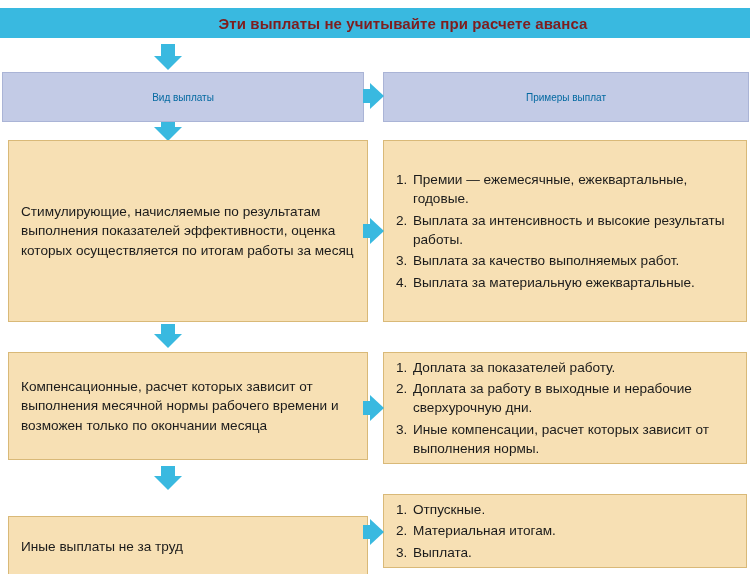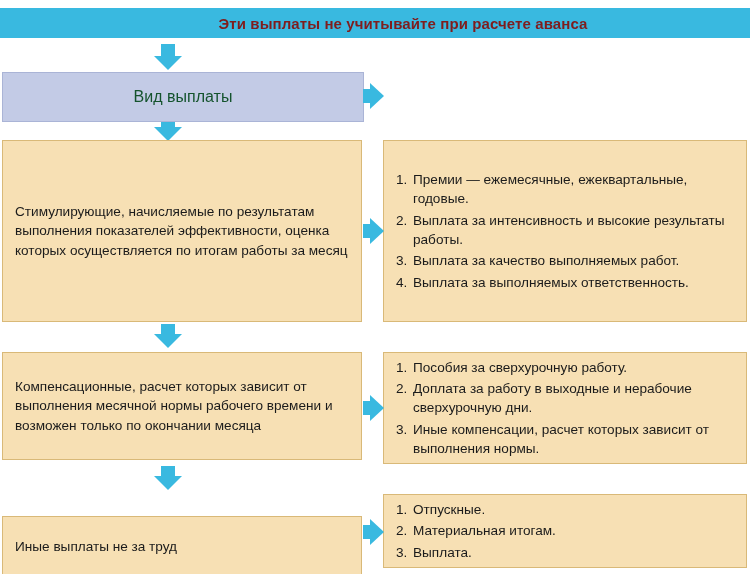--- a/index.html
+++ b/index.html
@@ -38,22 +38,22 @@
   }
 
   
   .header-box {
     position: absolute;
     background: #c3cbe6;
     border: 1px solid #aab4d6;
     display: flex;
     align-items: center;
     justify-content: center;
-    font-size: 16px;
-    color: #14532d;
+    font-size: 10px;
+    color: #0369a1;
   }
   .header-left {
     left: 2px;
     top: 72px;
     width: 360px;
     height: 48px;
   }
   .header-right {
     left: 383px;
     top: 72px;
@@ -65,21 +65,21 @@
   .box {
     position: absolute;
     background: #f7e0b4;
     border: 1px solid #d9b978;
     box-sizing: border-box;
     font-size: 13.6px;
     color: #1b1b1b;
     line-height: 1.42;
   }
   .box-left {
-    left: 2px;
+    left: 8px;
     width: 360px;
     padding: 10px 12px;
     display: flex;
     align-items: center;
   }
   .box-right {
     left: 383px;
     width: 364px;
     padding: 10px 12px 10px 12px;
     display: flex;
@@ -147,20 +147,23 @@
 <div class="page">
 
   <div class="title-bar">Эти выплаты не учитывайте при расчете аванса</div>
 
   <div class="arrow-stem-v" style="left:161px; top:44px; width:14px; height:14px;"></div>
   <div class="arrow-head-down" style="left:154px; top:56px;"></div>
 
   <div class="header-box header-left">
     <span>Вид выплаты</span>
   </div>
+  <div class="header-box header-right">
+    <span>Примеры выплат</span>
+  </div>
 
   <div class="arrow-stem-h" style="left:363px; top:89px; width:10px; height:14px;"></div>
   <div class="arrow-head-right" style="left:370px; top:83px;"></div>
 
   <div class="arrow-stem-v" style="left:161px; top:122px; width:14px; height:10px;"></div>
   <div class="arrow-head-down" style="left:154px; top:127px;"></div>
 
   <div class="box box-left row1-left">
     <p class="para">Стимулирующие, начисляемые по результатам выполнения показателей эффективности, оценка которых осуществляется по итогам работы за месяц</p>
   </div>
@@ -173,39 +176,39 @@
       <li>
         <span class="num">2.</span>
         <span class="txt">Выплата за интенсивность и высокие результаты работы.</span>
       </li>
       <li>
         <span class="num">3.</span>
         <span class="txt">Выплата за качество выполняемых работ.</span>
       </li>
       <li>
         <span class="num">4.</span>
-        <span class="txt">Выплата за выполняемых ответственность.</span>
+        <span class="txt">Выплата за материальную ежеквартальные.</span>
       </li>
     </ul>
   </div>
 
   <div class="arrow-stem-h" style="left:363px; top:224px; width:10px; height:14px;"></div>
   <div class="arrow-head-right" style="left:370px; top:218px;"></div>
 
   <div class="arrow-stem-v" style="left:161px; top:324px; width:14px; height:14px;"></div>
   <div class="arrow-head-down" style="left:154px; top:334px;"></div>
 
   <div class="box box-left row2-left">
     <p class="para">Компенсационные, расчет которых зависит от выполнения месячной нормы рабочего времени и возможен только по окончании месяца</p>
   </div>
   <div class="box box-right row2-right">
     <ul class="olist">
       <li>
         <span class="num">1.</span>
-        <span class="txt">Пособия за сверхурочную работу.</span>
+        <span class="txt">Доплата за показателей работу.</span>
       </li>
       <li>
         <span class="num">2.</span>
         <span class="txt">Доплата за работу в выходные и нерабочие сверхурочную дни.</span>
       </li>
       <li>
         <span class="num">3.</span>
         <span class="txt">Иные компенсации, расчет которых зависит от выполнения нормы.</span>
       </li>
     </ul>

